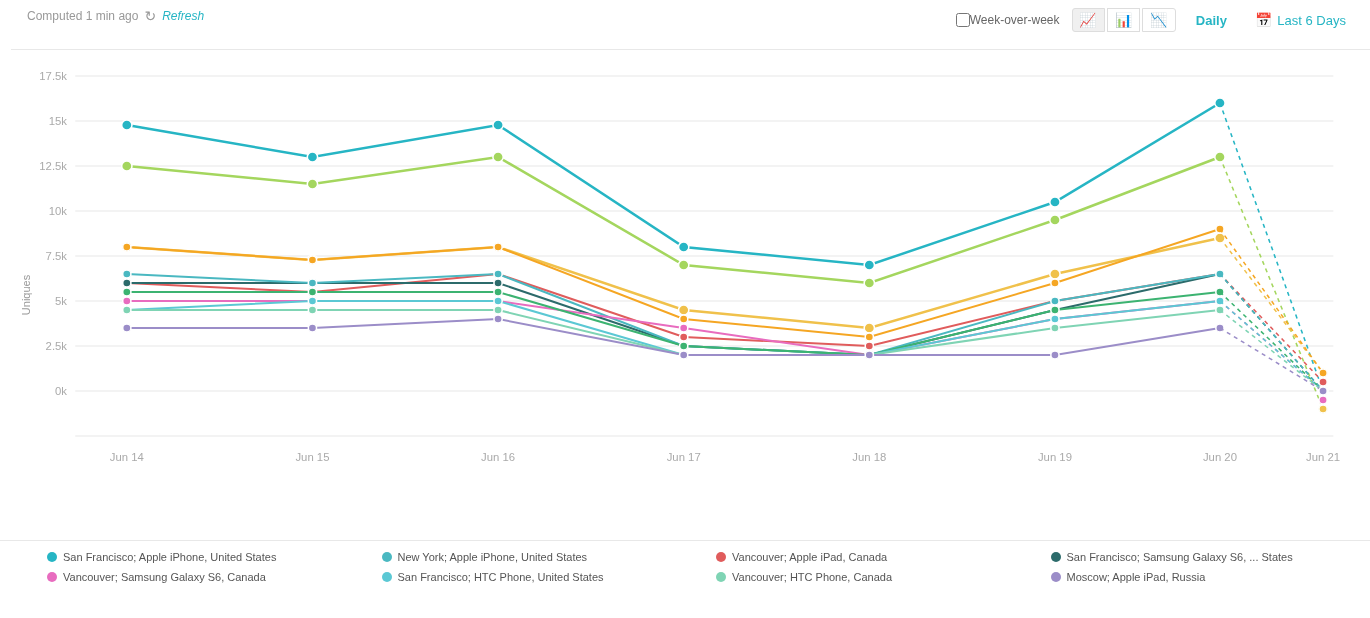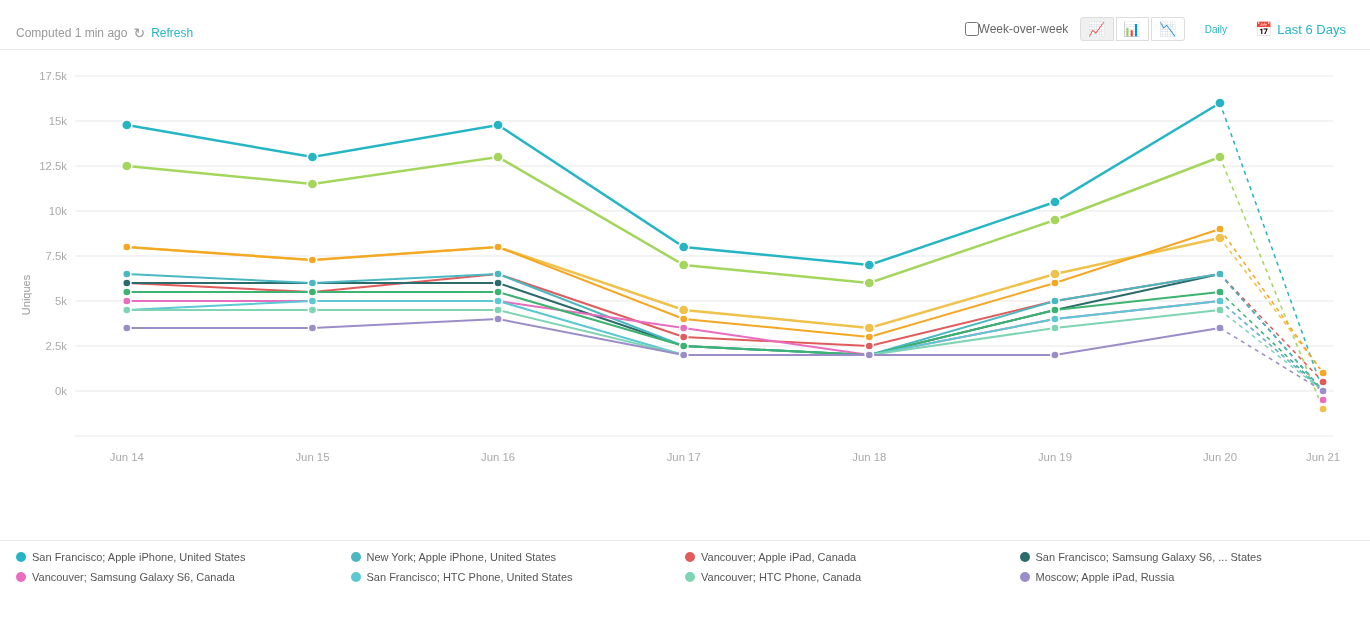--- a/index.html
+++ b/index.html
@@ -1,24 +1,25 @@
 <!DOCTYPE html>
 <html><head>
   <meta charset="utf-8">
   <style>
     * { box-sizing: border-box; margin: 0; padding: 0; }
     body { font-family: -apple-system, BlinkMacSystemFont, 'Segoe UI', Arial, sans-serif; background: #fff; color: #333; font-size: 12px; }
     
     .top-bar {
       display: flex;
-      align-items: flex-end;
+      align-items: flex-start;
       justify-content: space-between;
       padding: 8px 16px;
       border-bottom: 1px solid #e8e8e8;
       height: 50px;
+      margin-left: 11px;
     }
     .computed-info {
       display: flex;
       align-items: center;
       gap: 6px;
       color: #999;
       font-size: 12px;
     }
     .refresh-icon {
       color: #999;
@@ -53,23 +54,23 @@
       font-size: 14px;
       line-height: 1;
     }
     .chart-type-btn:first-child { border-radius: 3px 0 0 3px; }
     .chart-type-btn:last-child { border-radius: 0 3px 3px 0; }
     .chart-type-btn.active { background: #f0f0f0; color: #333; }
     .daily-btn {
       border: none;
       background: none;
       color: #26b5c4;
-      font-size: 10px;
+      font-size: 13px;
       cursor: pointer;
-      font-weight: 400;
+      font-weight: 700;
       padding: 4px 8px;
     }
     .last7-btn {
       display: flex;
       align-items: center;
       gap: 5px;
       border: none;
       background: none;
       color: #26b5c4;
       font-size: 13px;
@@ -110,36 +111,37 @@
       display: grid;
       grid-template-columns: repeat(4, 1fr);
       row-gap: 8px;
     }
     .legend-item {
       display: flex;
       align-items: center;
       gap: 6px;
       font-size: 11px;
       color: #555;
+      margin-left: 31px;
     }
     .legend-dot {
       width: 10px;
       height: 10px;
       border-radius: 50%;
       flex-shrink: 0;
     }
   </style>
 </head>
 <body>
 
 <div class="top-bar">
   <div class="computed-info">
     <span>Computed 1 min ago</span>
     <span class="refresh-icon">↻</span>
-    <span style="color:#26b5c4; cursor:pointer;">Refresh</span>
+    <span style="color:#26b5c4; cursor:pointer;font-style:italic;">Refresh</span>
   </div>
   <div class="controls-right">
     <div class="week-over-week">
       <input type="checkbox" style="">
       <label>Week-over-week</label>
     </div>
     <div class="chart-type-buttons">
       <button class="chart-type-btn active">📈</button>
       <button class="chart-type-btn">📊</button>
       <button class="chart-type-btn">📉</button>

